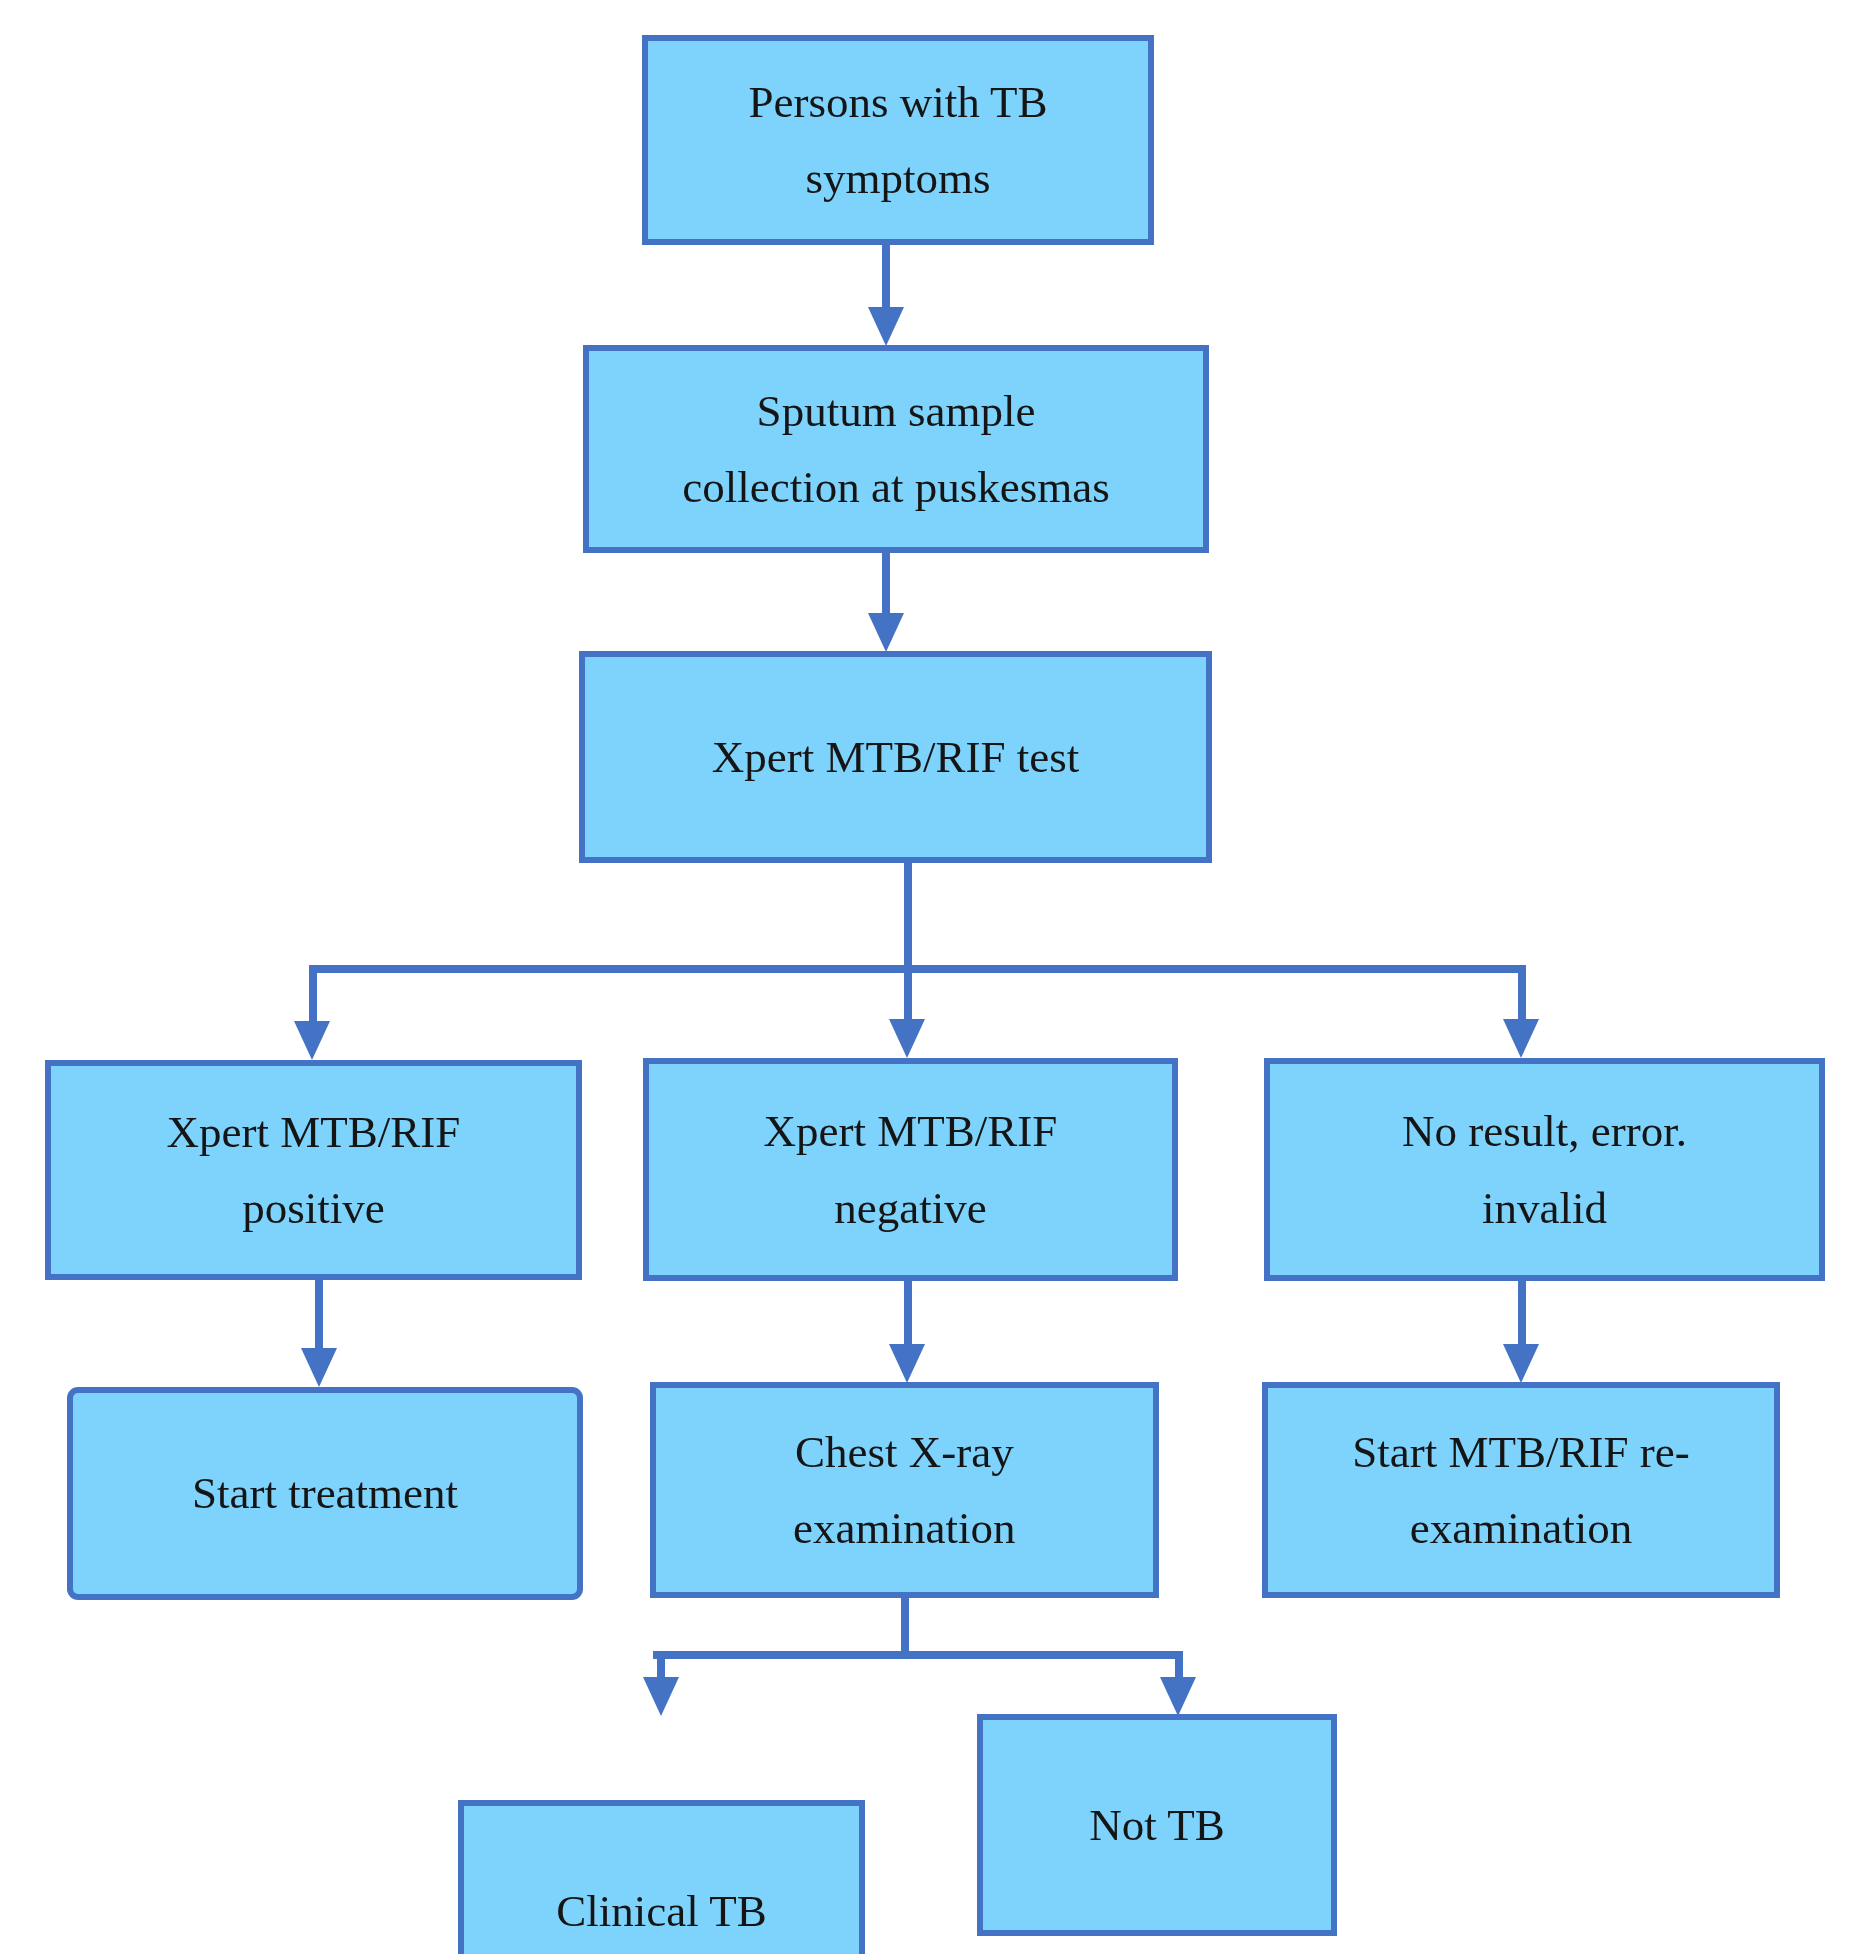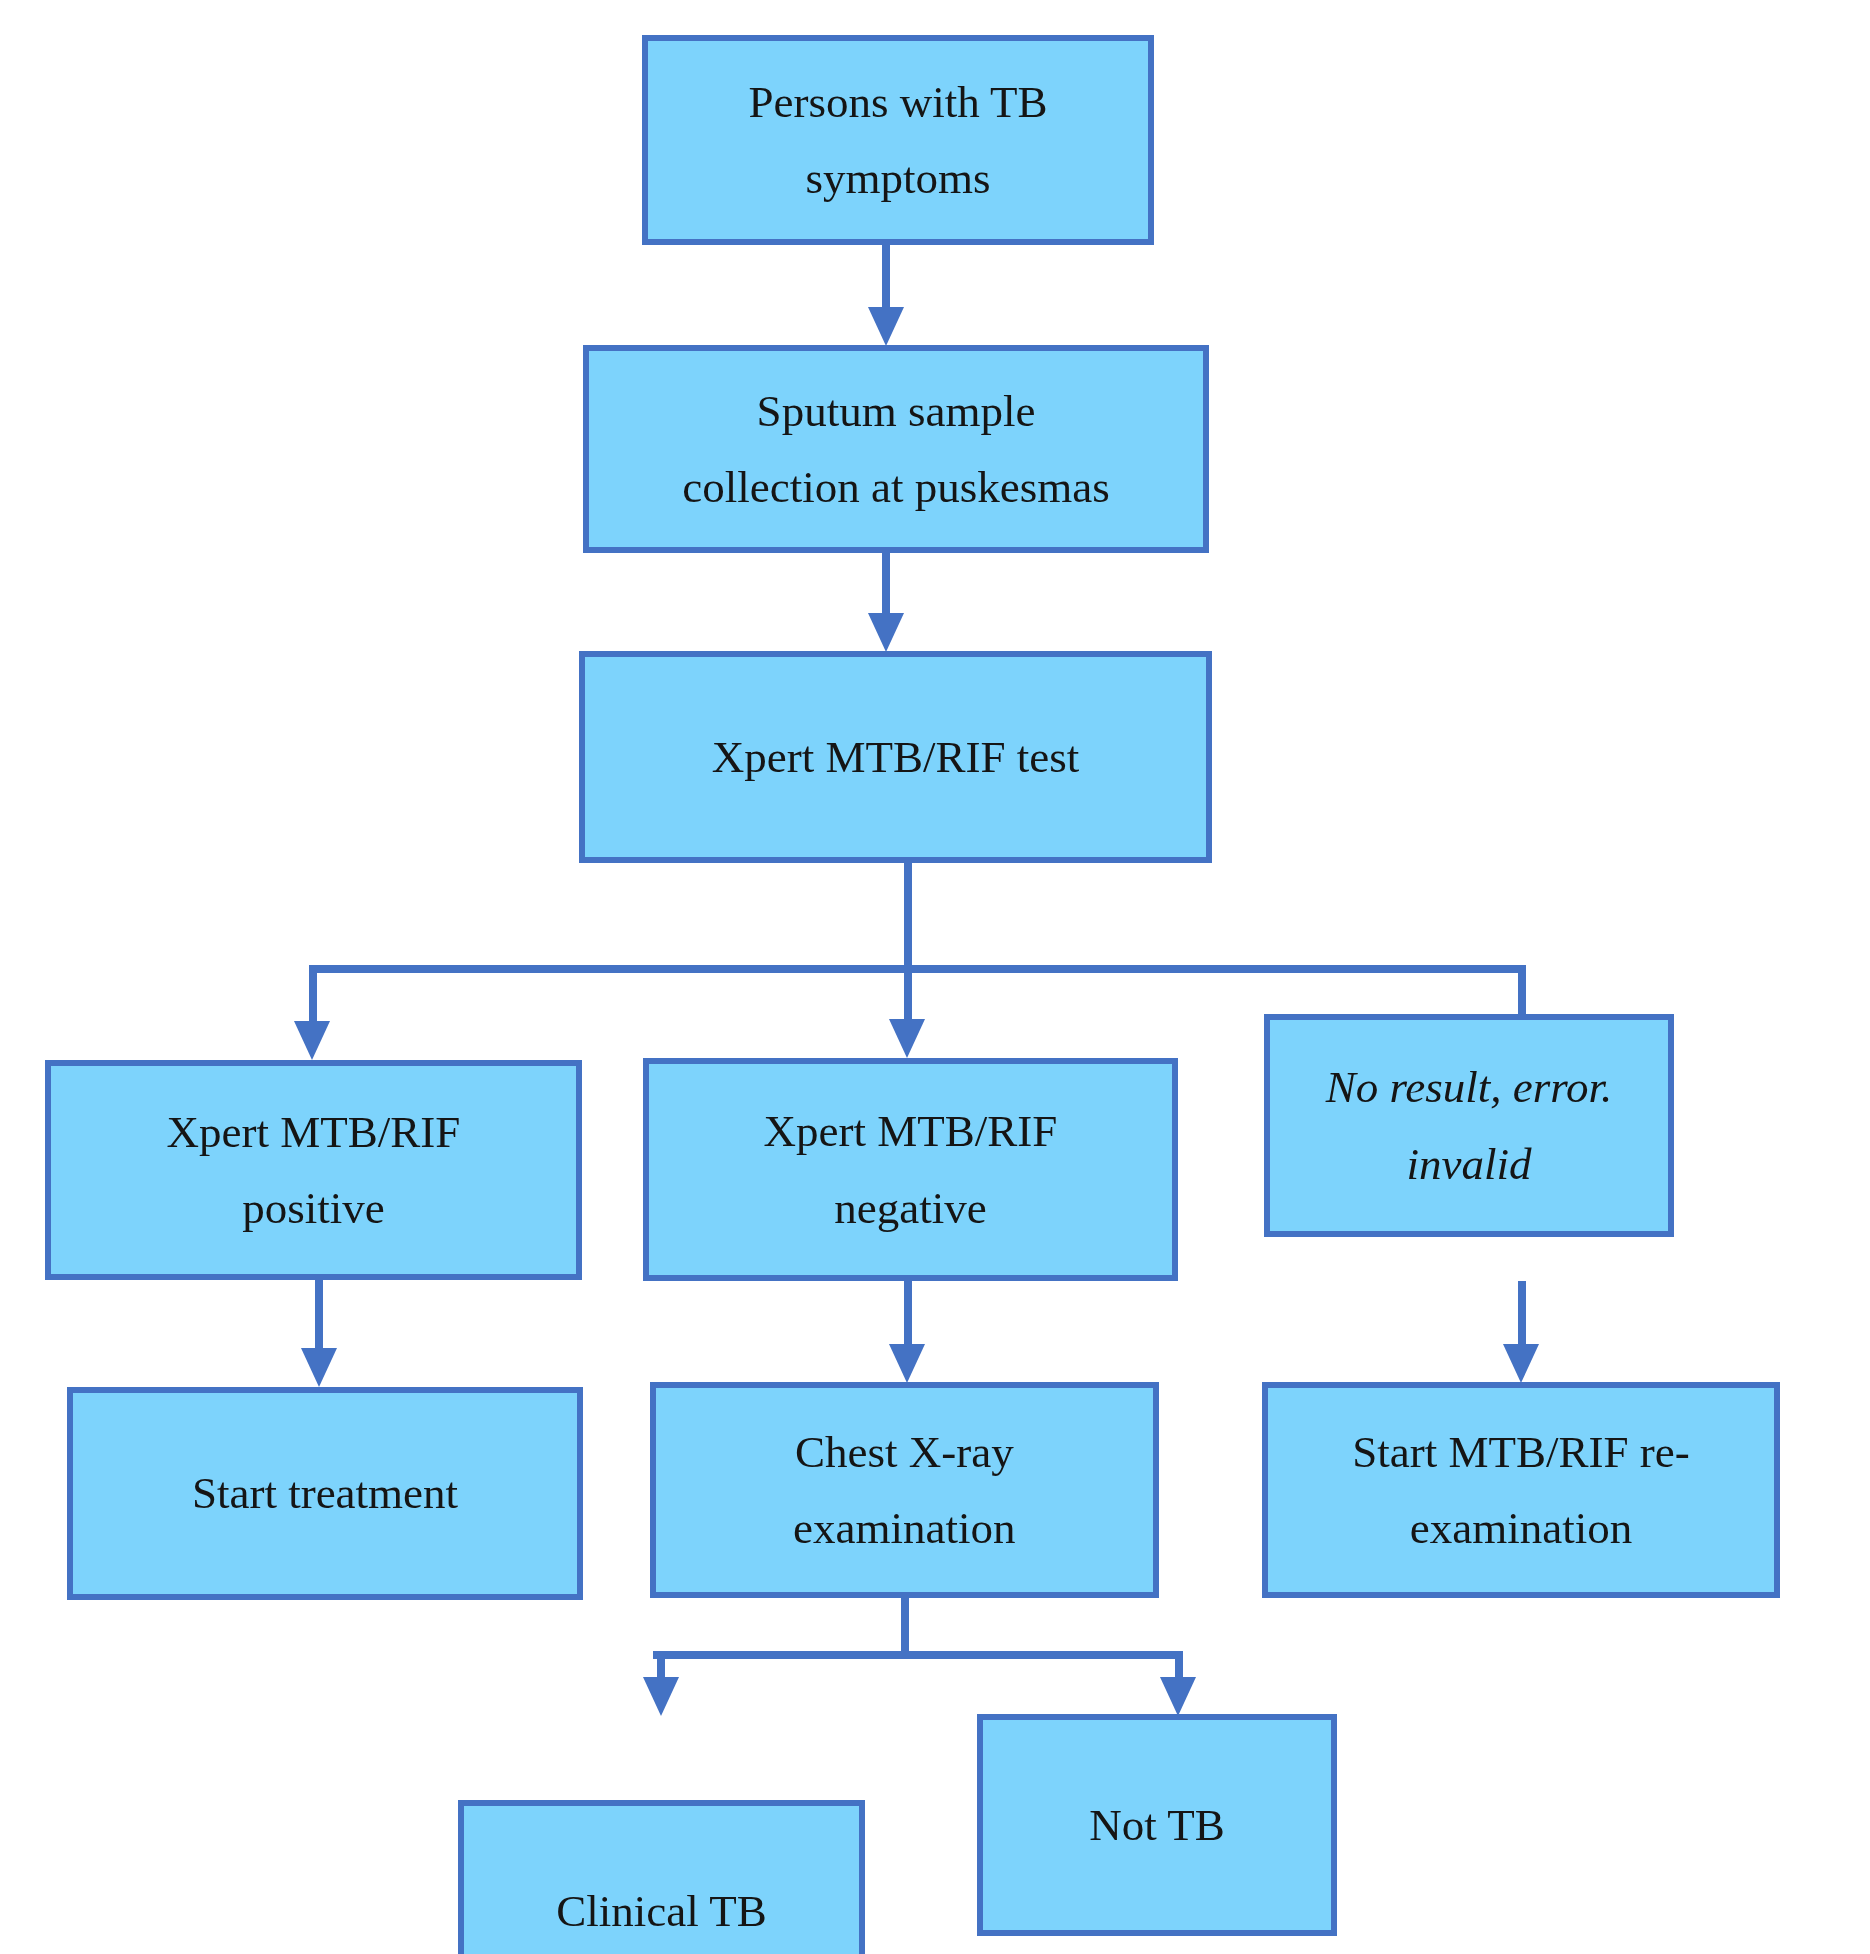--- a/index.html
+++ b/index.html
@@ -69,33 +69,33 @@
   <div class="vline" style="left:904px;top:965px;height:55px;"></div>
   <div class="arrowhead" style="left:889px;top:1019px;"></div>
 
   <div class="vline" style="left:1518px;top:965px;height:55px;"></div>
   <div class="arrowhead" style="left:1503px;top:1019px;"></div>
 
   <div class="node" style="left:45px;top:1060px;width:537px;height:220px;">Xpert MTB/RIF
 positive</div>
   <div class="node" style="left:643px;top:1058px;width:535px;height:223px;">Xpert MTB/RIF
 negative</div>
-  <div class="node" style="left:1264px;top:1014px;width:410px;height:223px;font-style:italic;">No result, error.
+  <div class="node" style="left:1264px;top:1058px;width:561px;height:223px;">No result, error.
 invalid</div>
 
   <div class="vline" style="left:315px;top:1279px;height:71px;"></div>
   <div class="arrowhead" style="left:301px;top:1348px;"></div>
 
   <div class="vline" style="left:904px;top:1281px;height:65px;"></div>
   <div class="arrowhead" style="left:889px;top:1344px;"></div>
 
   <div class="vline" style="left:1518px;top:1281px;height:65px;"></div>
   <div class="arrowhead" style="left:1503px;top:1344px;"></div>
 
-  <div class="node" style="left:67px;top:1387px;width:516px;height:213px;">Start treatment</div>
+  <div class="node" style="left:67px;top:1387px;width:516px;height:213px;border-radius:11px;">Start treatment</div>
   <div class="node" style="left:650px;top:1382px;width:509px;height:216px;padding-left:15px;">Chest X-ray
 examination</div>
   <div class="node" style="left:1262px;top:1382px;width:518px;height:216px;">Start MTB/RIF re-
 examination</div>
 
   <div class="vline" style="left:901px;top:1598px;height:57px;"></div>
   <div class="hline" style="left:653px;top:1651px;width:529px;"></div>
 
   <div class="vline" style="left:657px;top:1651px;height:28.5px;"></div>
   <div class="arrowhead" style="left:643px;top:1677px;"></div>

